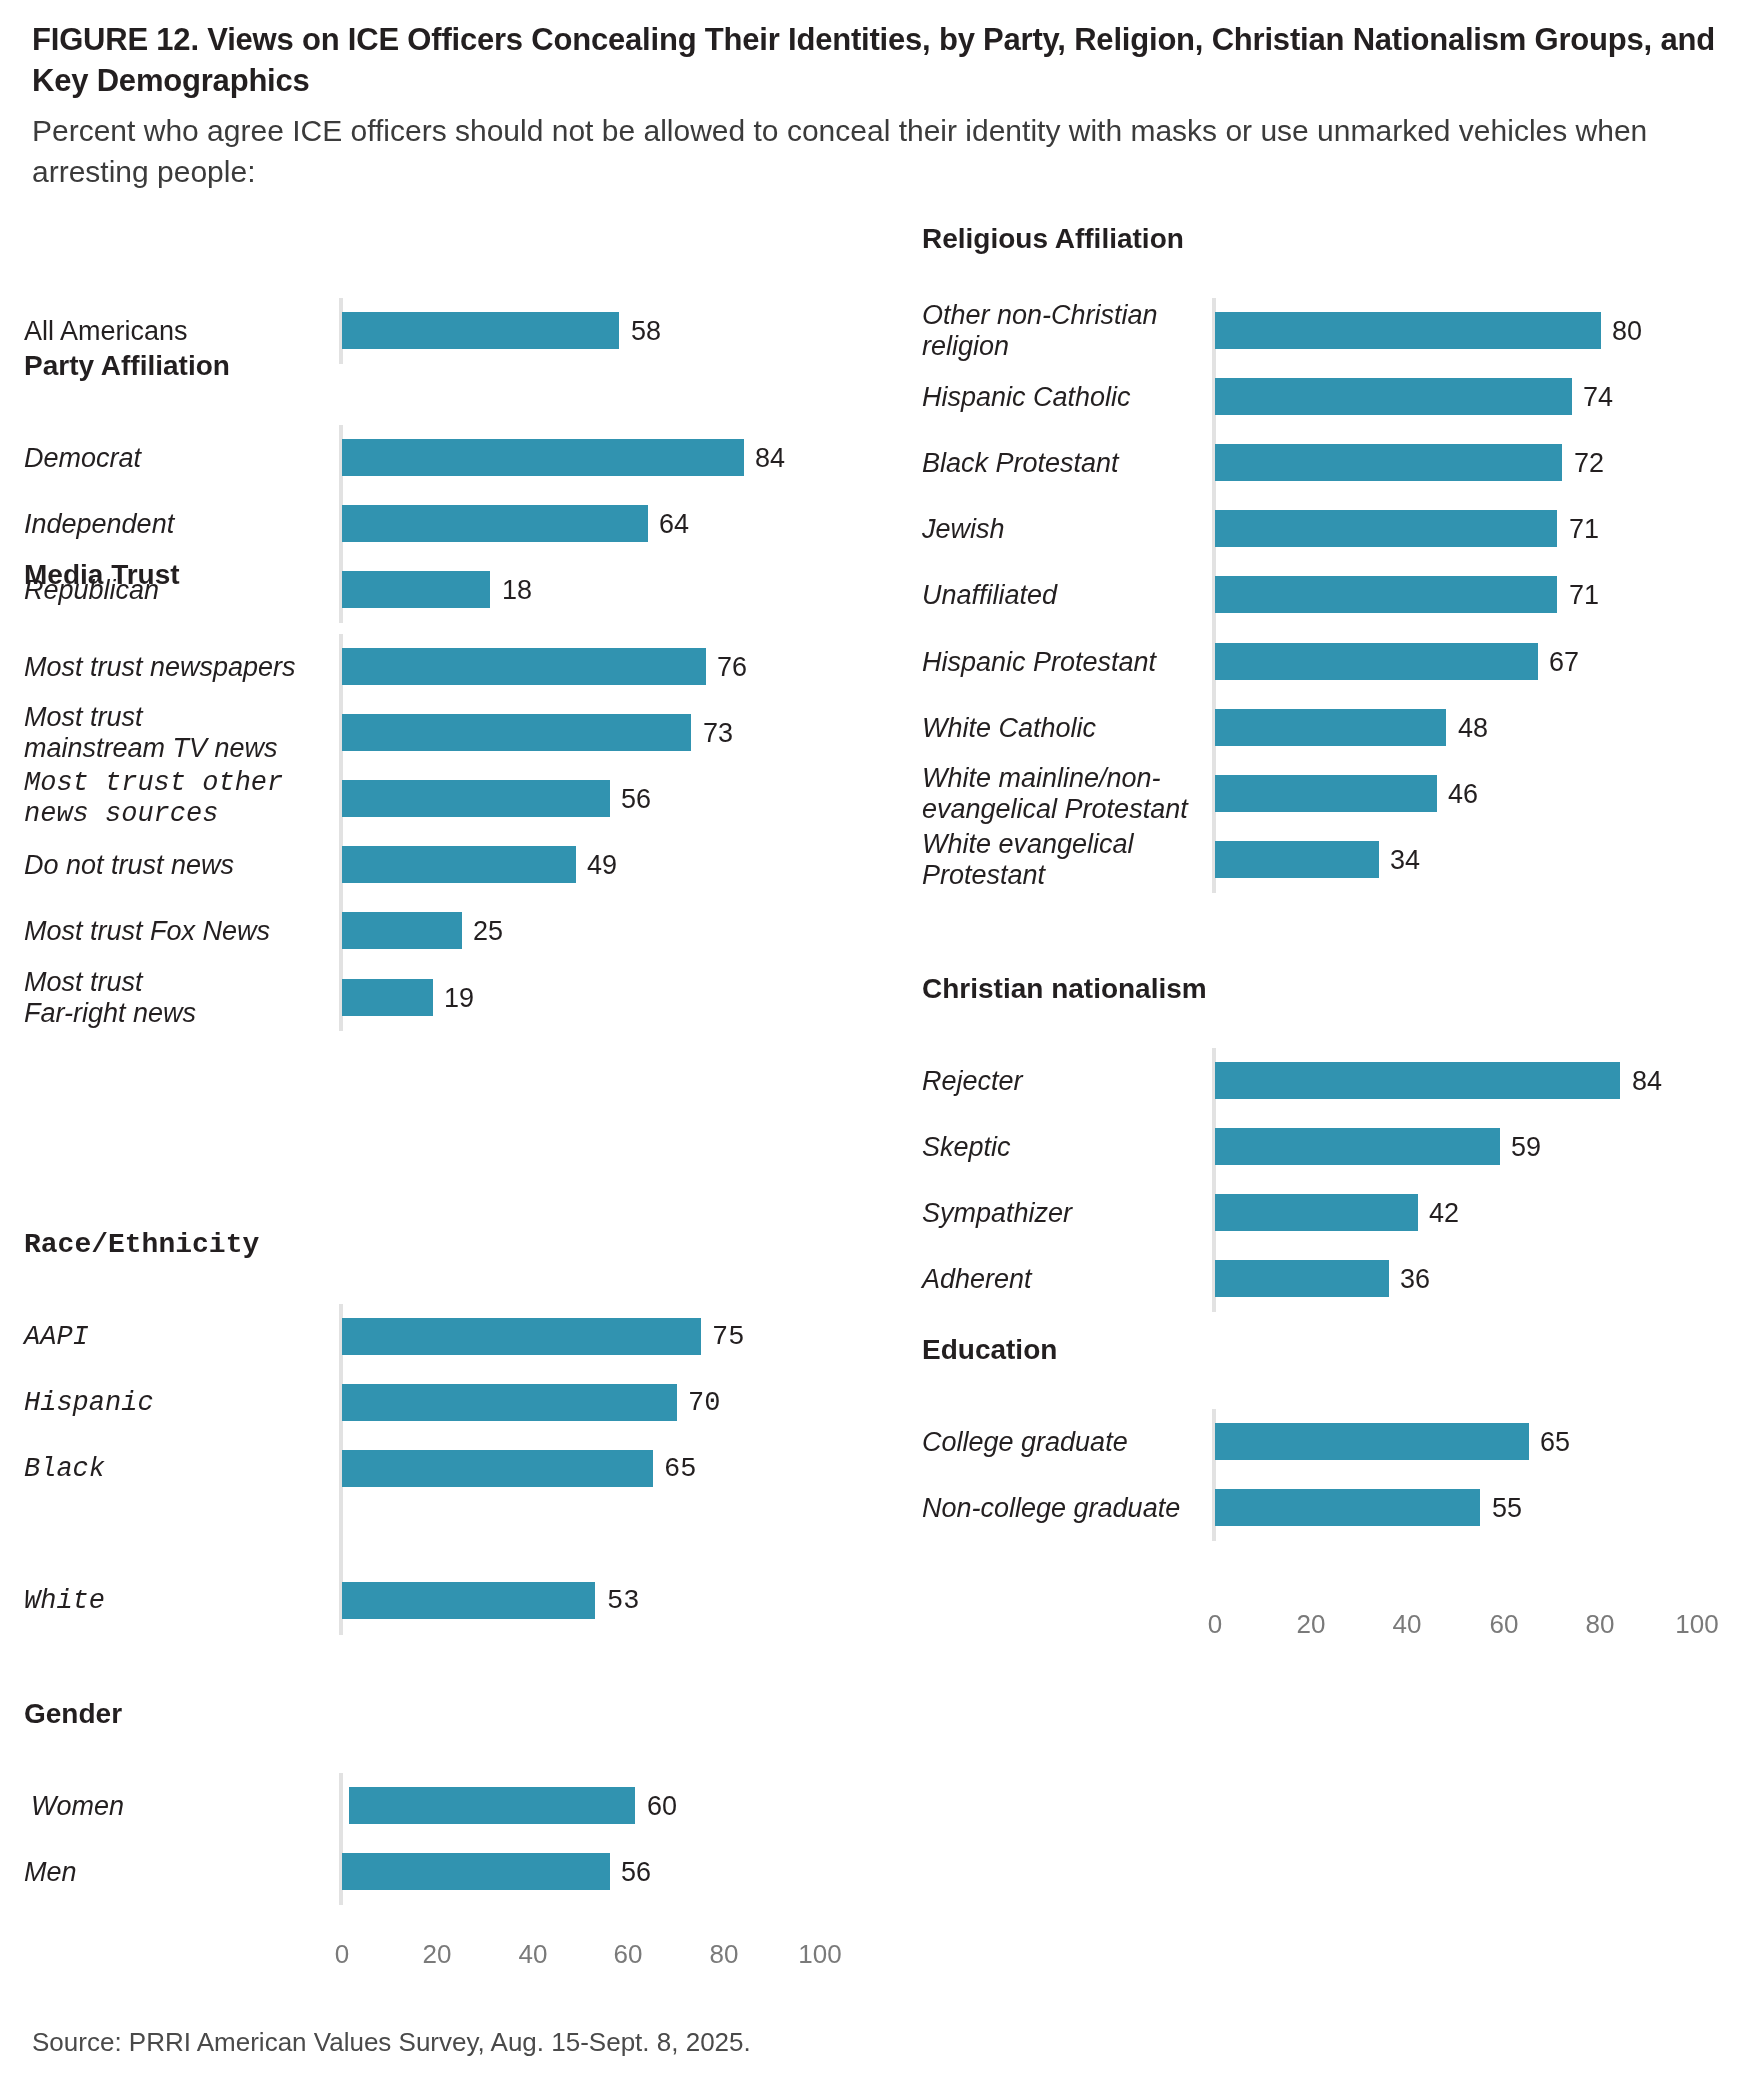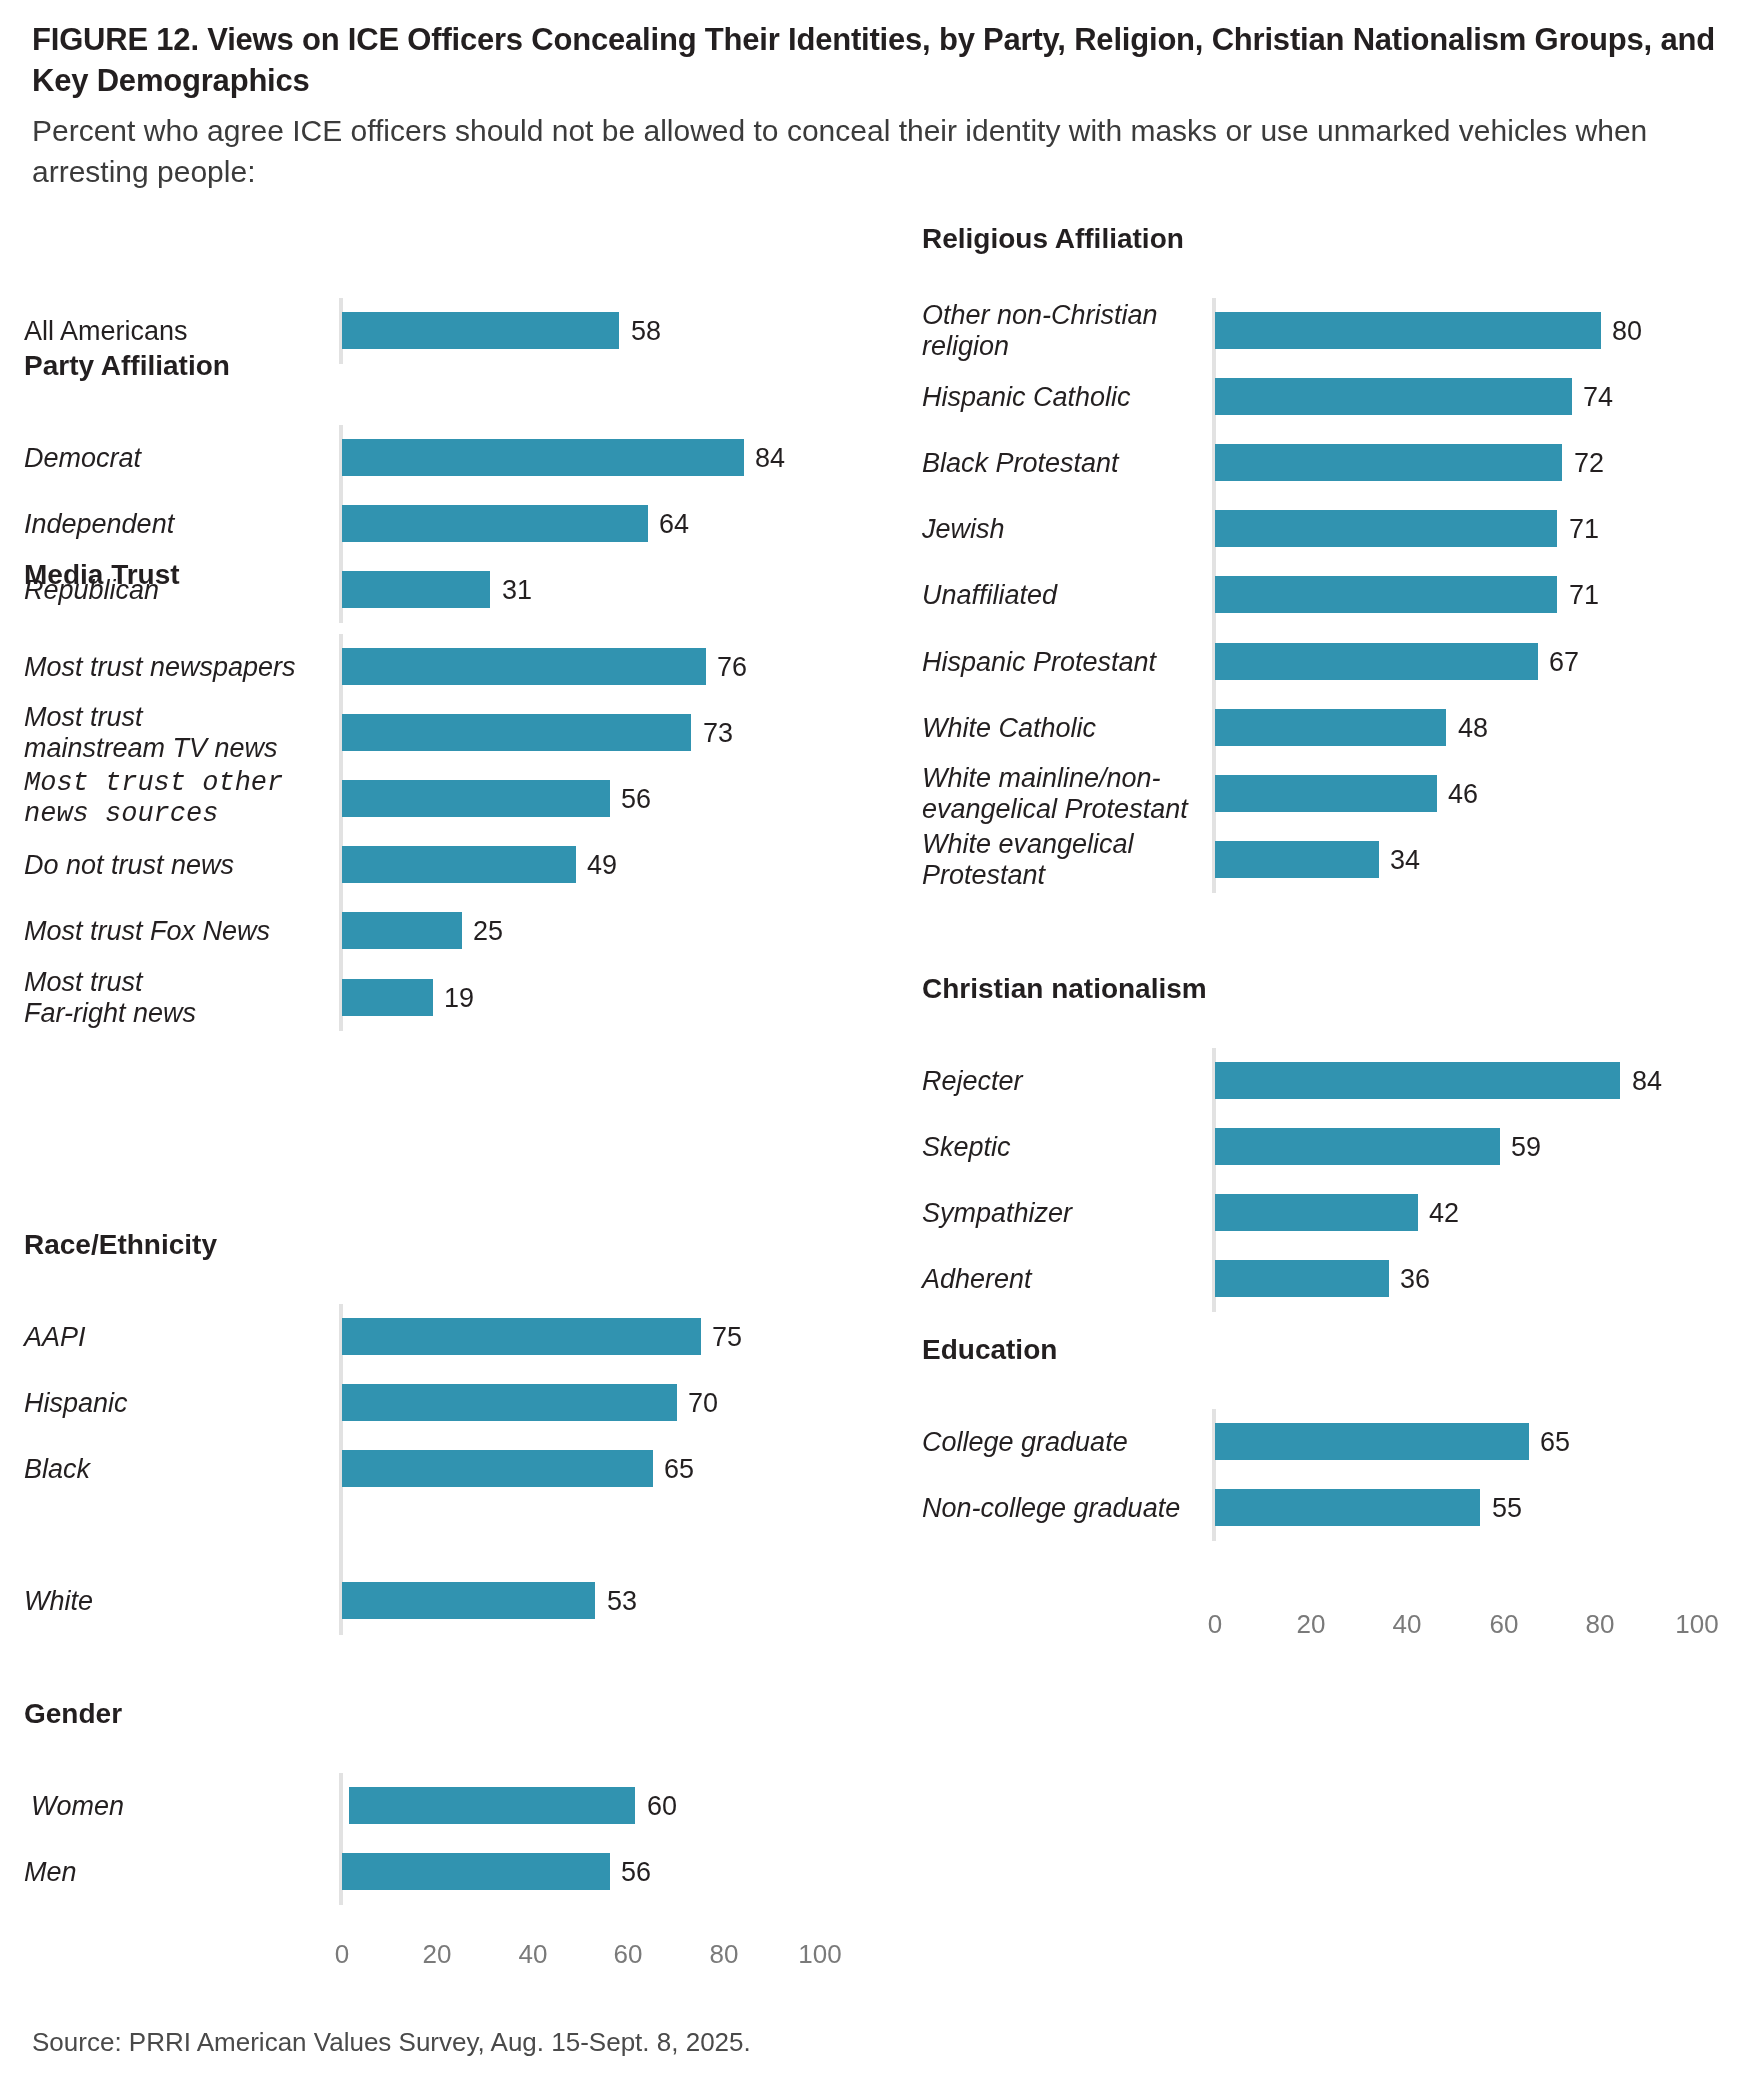--- a/index.html
+++ b/index.html
@@ -149,21 +149,21 @@
         <div class="bar-value" style="left: 755px;">84</div>
       </div>
       <div class="row" style="top: 66px; left: 0px; width: 1748px;">
         <div class="row-label" style="left: 24px; width: 305px;">Independent</div>
         <div class="bar" style="left: 342px; width: 306px; background: rgb(49, 147, 176);"></div>
         <div class="bar-value" style="left: 659px;">64</div>
       </div>
       <div class="row" style="top: 132px; left: 0px; width: 1748px;">
         <div class="row-label" style="left: 24px; width: 305px;">Republican</div>
         <div class="bar" style="left: 342px; width: 148px; background: rgb(49, 147, 176);"></div>
-        <div class="bar-value" style="left: 502px;">31</div>
+        <div class="bar-value" style="left: 502px;">18</div>
       </div>
     </div>
     <div class="group" style="top: 634px; left: 0px; width: 1748px; height: 397px;">
       <div class="group-title" style="left: 24px; top: -75px;">Media Trust</div>
       <div class="axis-line" style="left: 339px; top: 0px; height: 397px;"></div>
       <div class="row" style="top: 0px; left: 0px; width: 1748px;">
         <div class="row-label" style="left: 24px; width: 305px;">Most trust newspapers</div>
         <div class="bar" style="left: 342px; width: 364px; background: rgb(49, 147, 176);"></div>
         <div class="bar-value" style="left: 717px;">76</div>
       </div>
@@ -189,21 +189,21 @@
         <div class="bar" style="left: 342px; width: 120px; background: rgb(49, 147, 176);"></div>
         <div class="bar-value" style="left: 473px;">25</div>
       </div>
       <div class="row" style="top: 331px; left: 0px; width: 1748px;">
         <div class="row-label" style="left: 24px; width: 305px;">Most trust
 Far-right news</div>
         <div class="bar" style="left: 342px; width: 91px; background: rgb(49, 147, 176);"></div>
         <div class="bar-value" style="left: 444px;">19</div>
       </div>
     </div>
-    <div class="group" style="top: 1304px; left: 0px; width: 1748px; height: 331px;">
+    <div class="group" style="top: 1304px; left: 0px; width: 1748px; height: 331px; font-family: Liberation Mono, monospace;">
       <div class="group-title" style="left: 24px; top: -75px;">Race/Ethnicity</div>
       <div class="axis-line" style="left: 339px; top: 0px; height: 331px;"></div>
       <div class="row" style="top: 0px; left: 0px; width: 1748px;">
         <div class="row-label" style="left: 24px; width: 305px;">AAPI</div>
         <div class="bar" style="left: 342px; width: 359px; background: rgb(49, 147, 176);"></div>
         <div class="bar-value" style="left: 712px;">75</div>
       </div>
       <div class="row" style="top: 66px; left: 0px; width: 1748px;">
         <div class="row-label" style="left: 24px; width: 305px;">Hispanic</div>
         <div class="bar" style="left: 342px; width: 335px; background: rgb(49, 147, 176);"></div>

